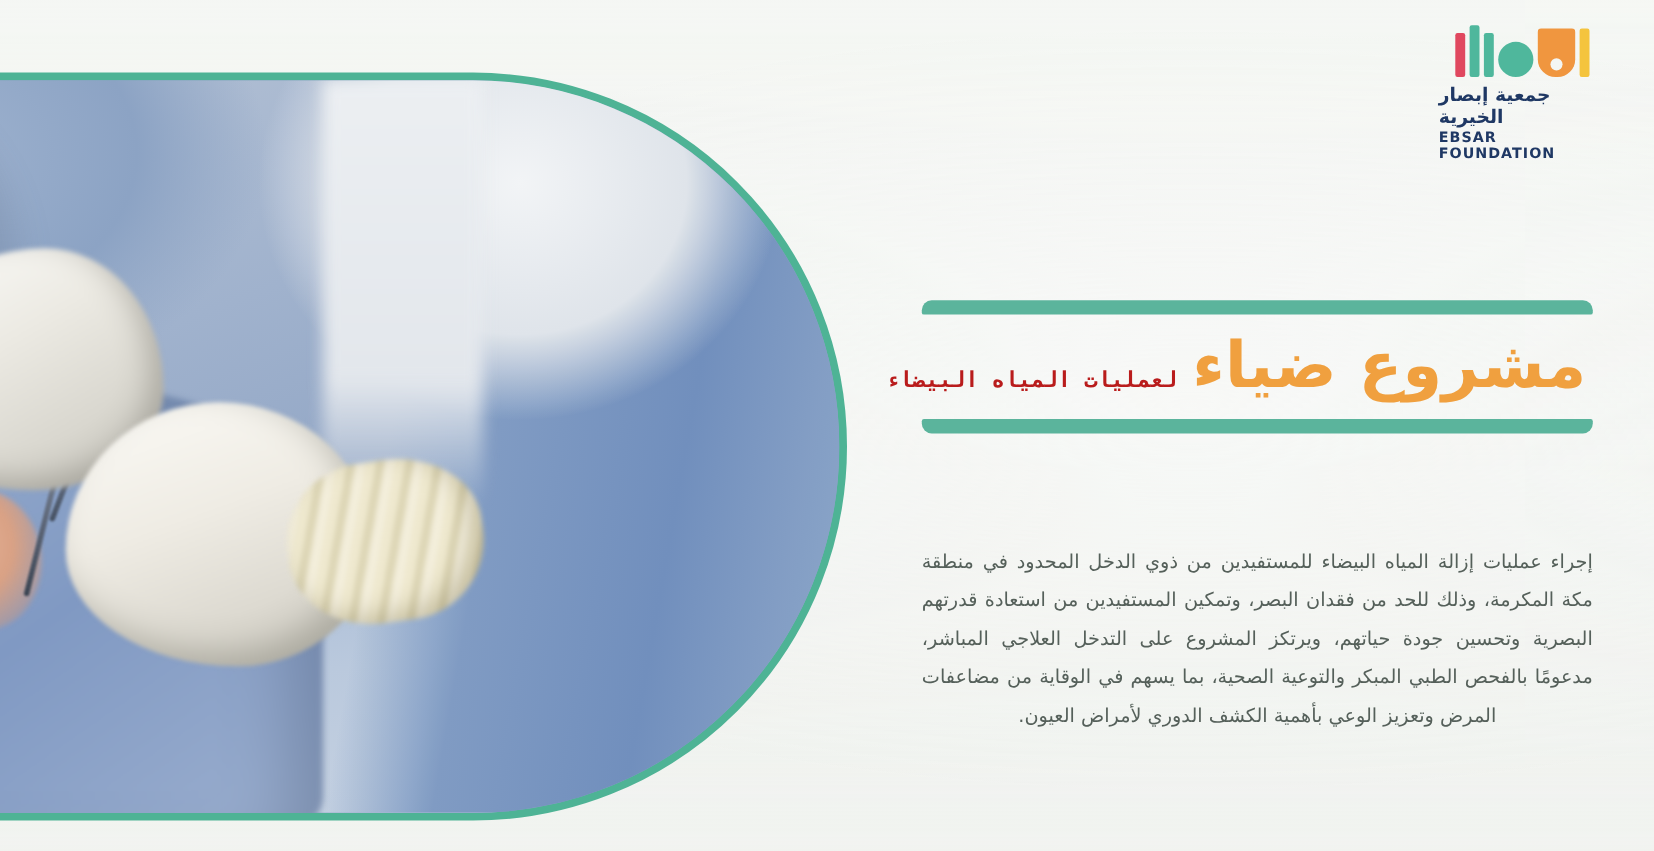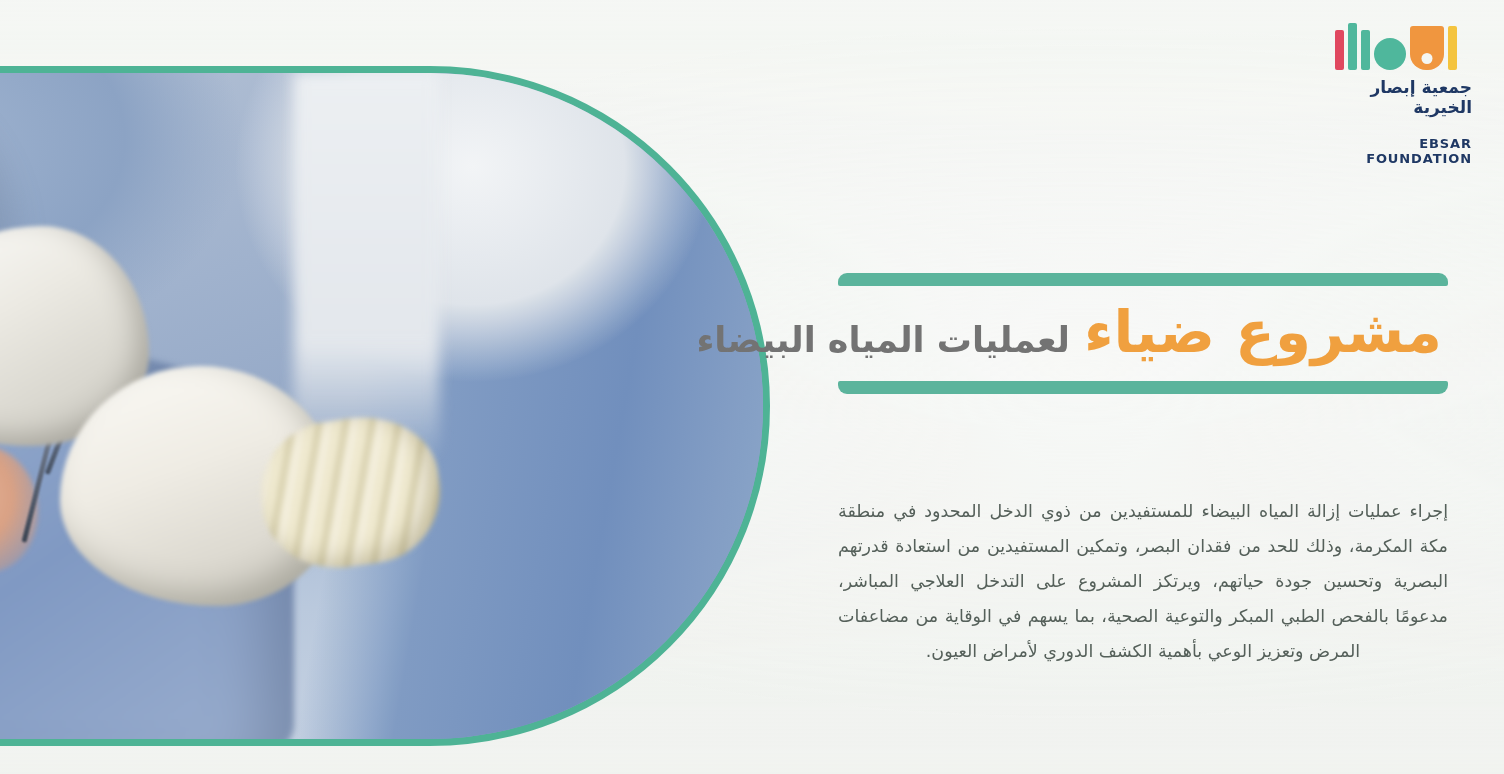--- a/index.html
+++ b/index.html
@@ -221,25 +221,25 @@
     font-size: 7px;
     letter-spacing: 2.2px;
     color: #dfe7e0;
     direction: ltr;
     text-align: left;
   }
 
   
   .logo {
     position: absolute;
-    right: 32px;
+    right: 44px;
     top: 20px;
     width: 152px;
     z-index: 6;
-    text-align: right;
+    text-align: left;
   }
   .logo-mark {
     height: 50px;
     display: flex;
     align-items: flex-end;
     justify-content: center;
     gap: 4px;
     direction: ltr;
   }
   .lm-bar {
@@ -273,21 +273,21 @@
   .lm-yellow { height: 44px; background: #f4c43e; width: 9px; border-radius: 2px; }
 
   .logo-ar {
     margin-top: 7px;
     font-size: 17px;
     font-weight: bold;
     color: #1f3864;
     letter-spacing: .2px;
   }
   .logo-en {
-    margin-top: 19px;
+    margin-top: 1px;
     font-size: 13px;
     font-weight: bold;
     letter-spacing: .9px;
     color: #1f3864;
     direction: ltr;
   }
 
   
   .content {
     position: absolute;
@@ -318,25 +318,26 @@
     padding: 16px 6px 18px 6px;
   }
   .title-main {
     font-size: 58px;
     font-weight: bold;
     color: #f0a03f;
     line-height: 1.05;
     white-space: nowrap;
   }
   .title-sub {
-    font-size: 35px;
+    font-size: 20px;
     font-weight: bold;
-    color: #737373;
+    color: #b91c1c;
     line-height: 1.1;
     white-space: nowrap;
+    font-family: Liberation Mono, monospace;
   }
 
   .body-text {
     margin-top: 84px;
     font-size: 17.5px;
     line-height: 2.0;
     color: #55605a;
     text-align: justify;
     text-align-last: center;
     letter-spacing: 0;

